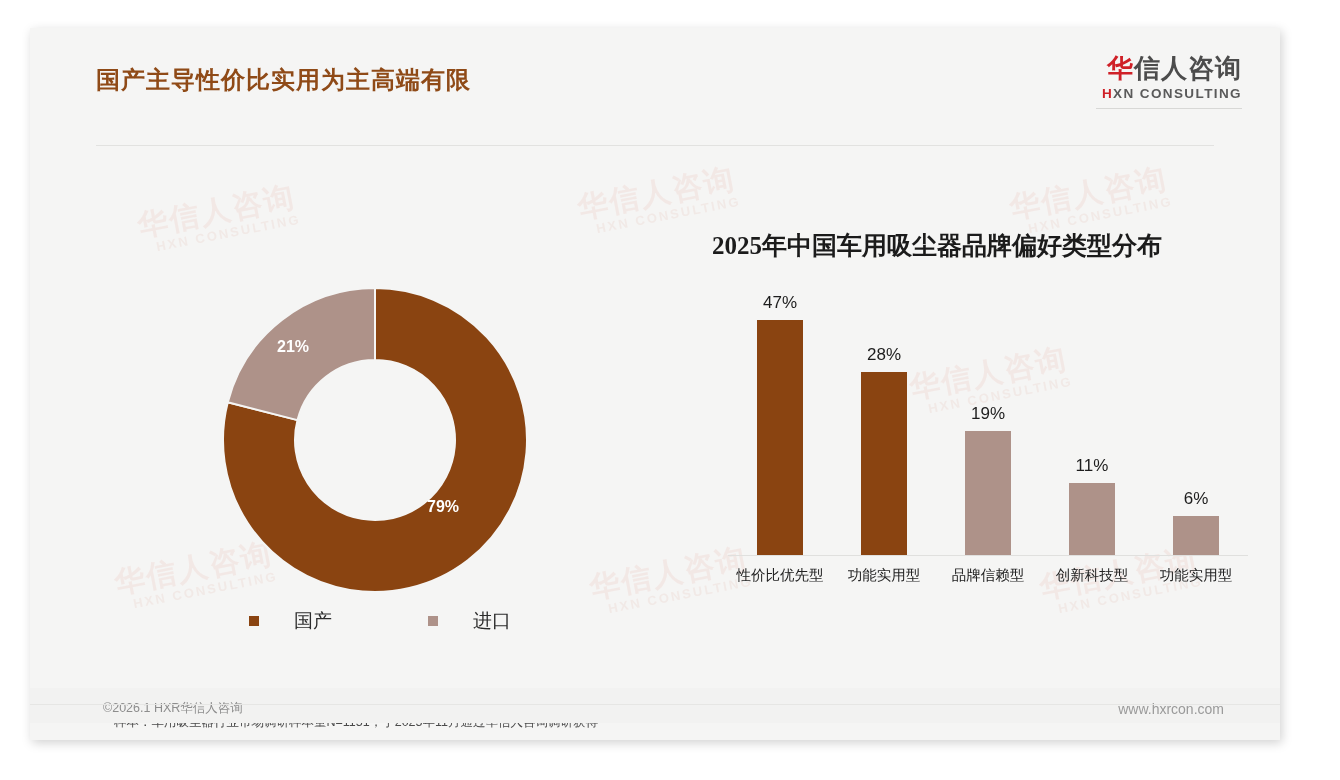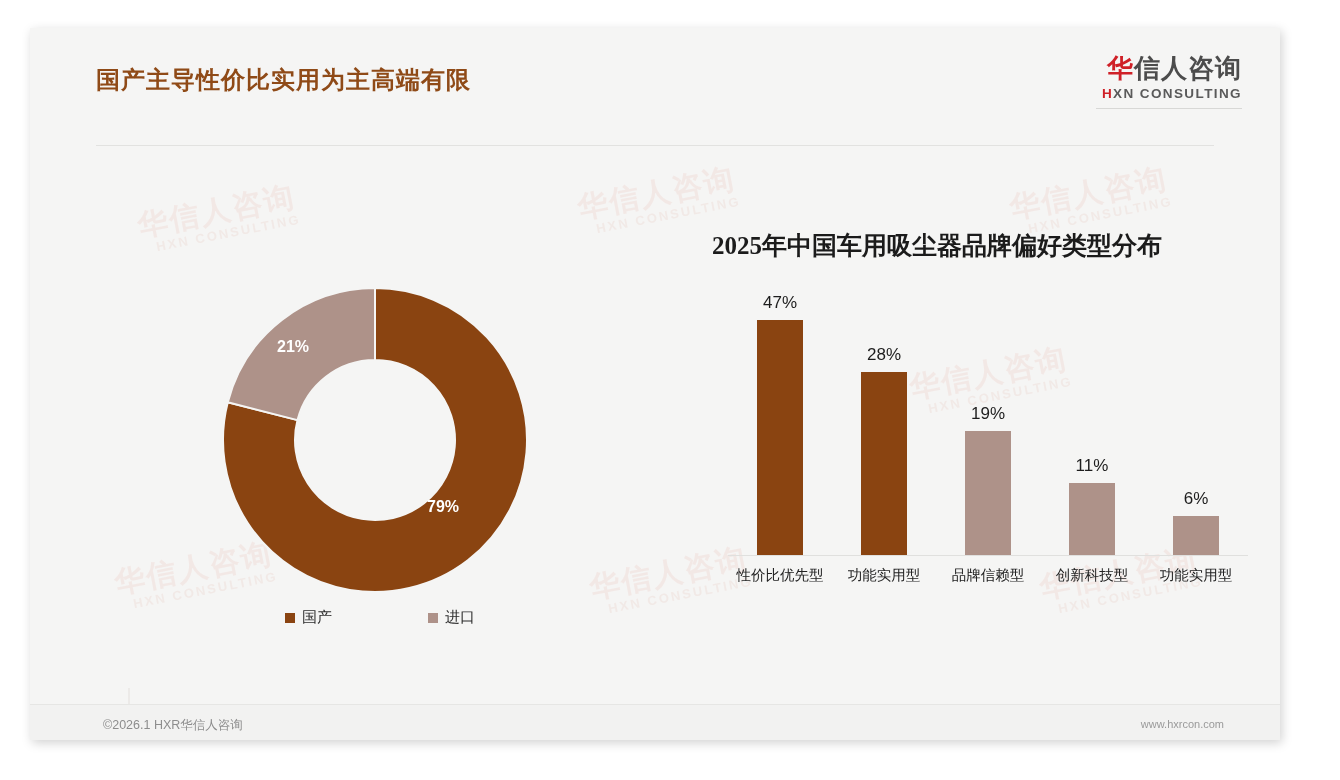--- a/index.html
+++ b/index.html
@@ -144,24 +144,25 @@
     left: 185px;
     top: 455px;
     width: 330px;
     display: flex;
     justify-content: center;
     gap: 96px;
   }
   .legend-item { display: flex; align-items: center; gap: 7px; }
   .legend-swatch { width: 10px; height: 10px; display: inline-block; }
   .legend-label {
-    font-size: 15px;
+    font-size: 19px;
     color: #2b2b2b;
     font-family: "Liberation Sans", "DejaVu Sans", sans-serif;
     white-space: nowrap;
+    margin-left: 28px;
   }
 
   
   #bar-wrap { position: absolute; left: 668px; top: 130px; width: 560px; height: 300px; }
   #bar-plot {
     position: absolute;
     left: 0; top: 0;
     width: 534px;
     height: 272px;
   }
@@ -228,39 +229,39 @@
     position: absolute;
     left: 0;
     top: 676px;
     width: 1250px;
     height: 1px;
     background: #e6e6e4;
   }
   #footer {
     position: absolute;
     left: 0;
-    top: 677px;
+    top: 660px;
     width: 1250px;
     height: 35px;
     background: #f2f2f1;
   }
   #copyright {
     position: absolute;
     left: 73px;
     top: 12px;
     font-size: 12.5px;
     color: #8d8d8d;
     font-family: "Liberation Sans", "DejaVu Sans", sans-serif;
     white-space: nowrap;
   }
   #website {
     position: absolute;
     right: 56px;
     top: 13px;
-    font-size: 11px;
+    font-size: 14px;
     color: #9a9a9a;
     font-family: "Liberation Sans", "DejaVu Sans", sans-serif;
     white-space: nowrap;
   }
 </style>
 </head>
 <body>
 
 <div id="slide">
 

